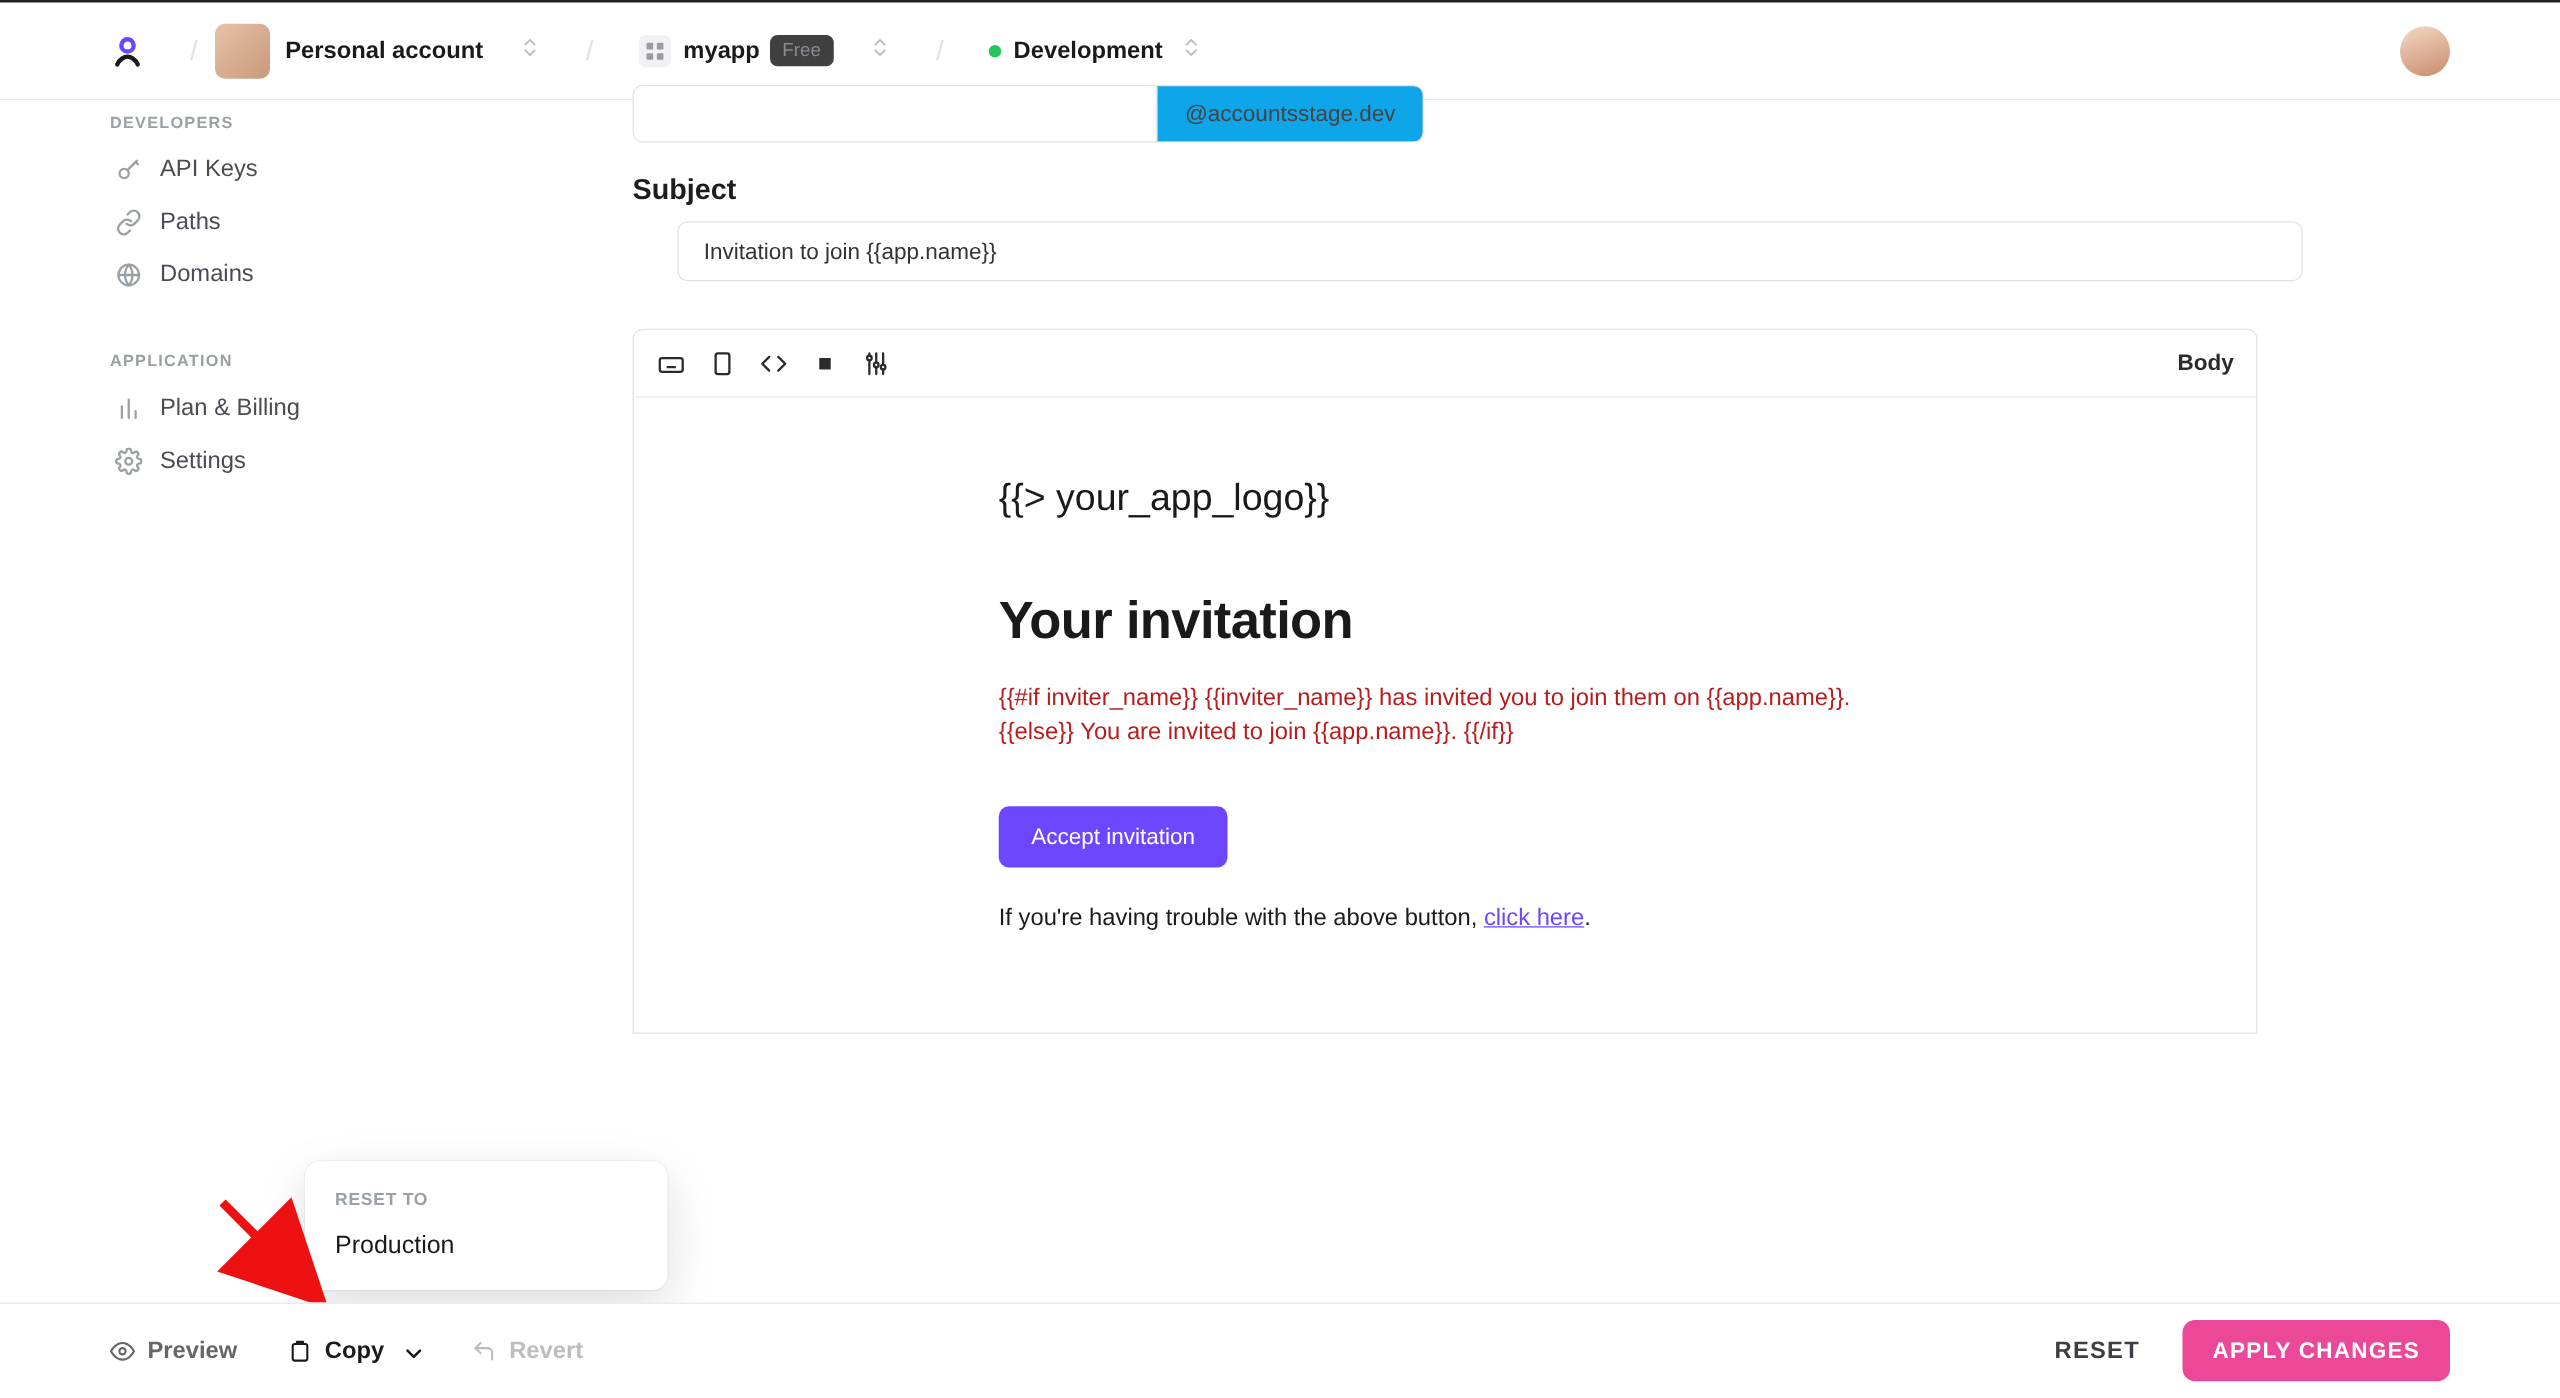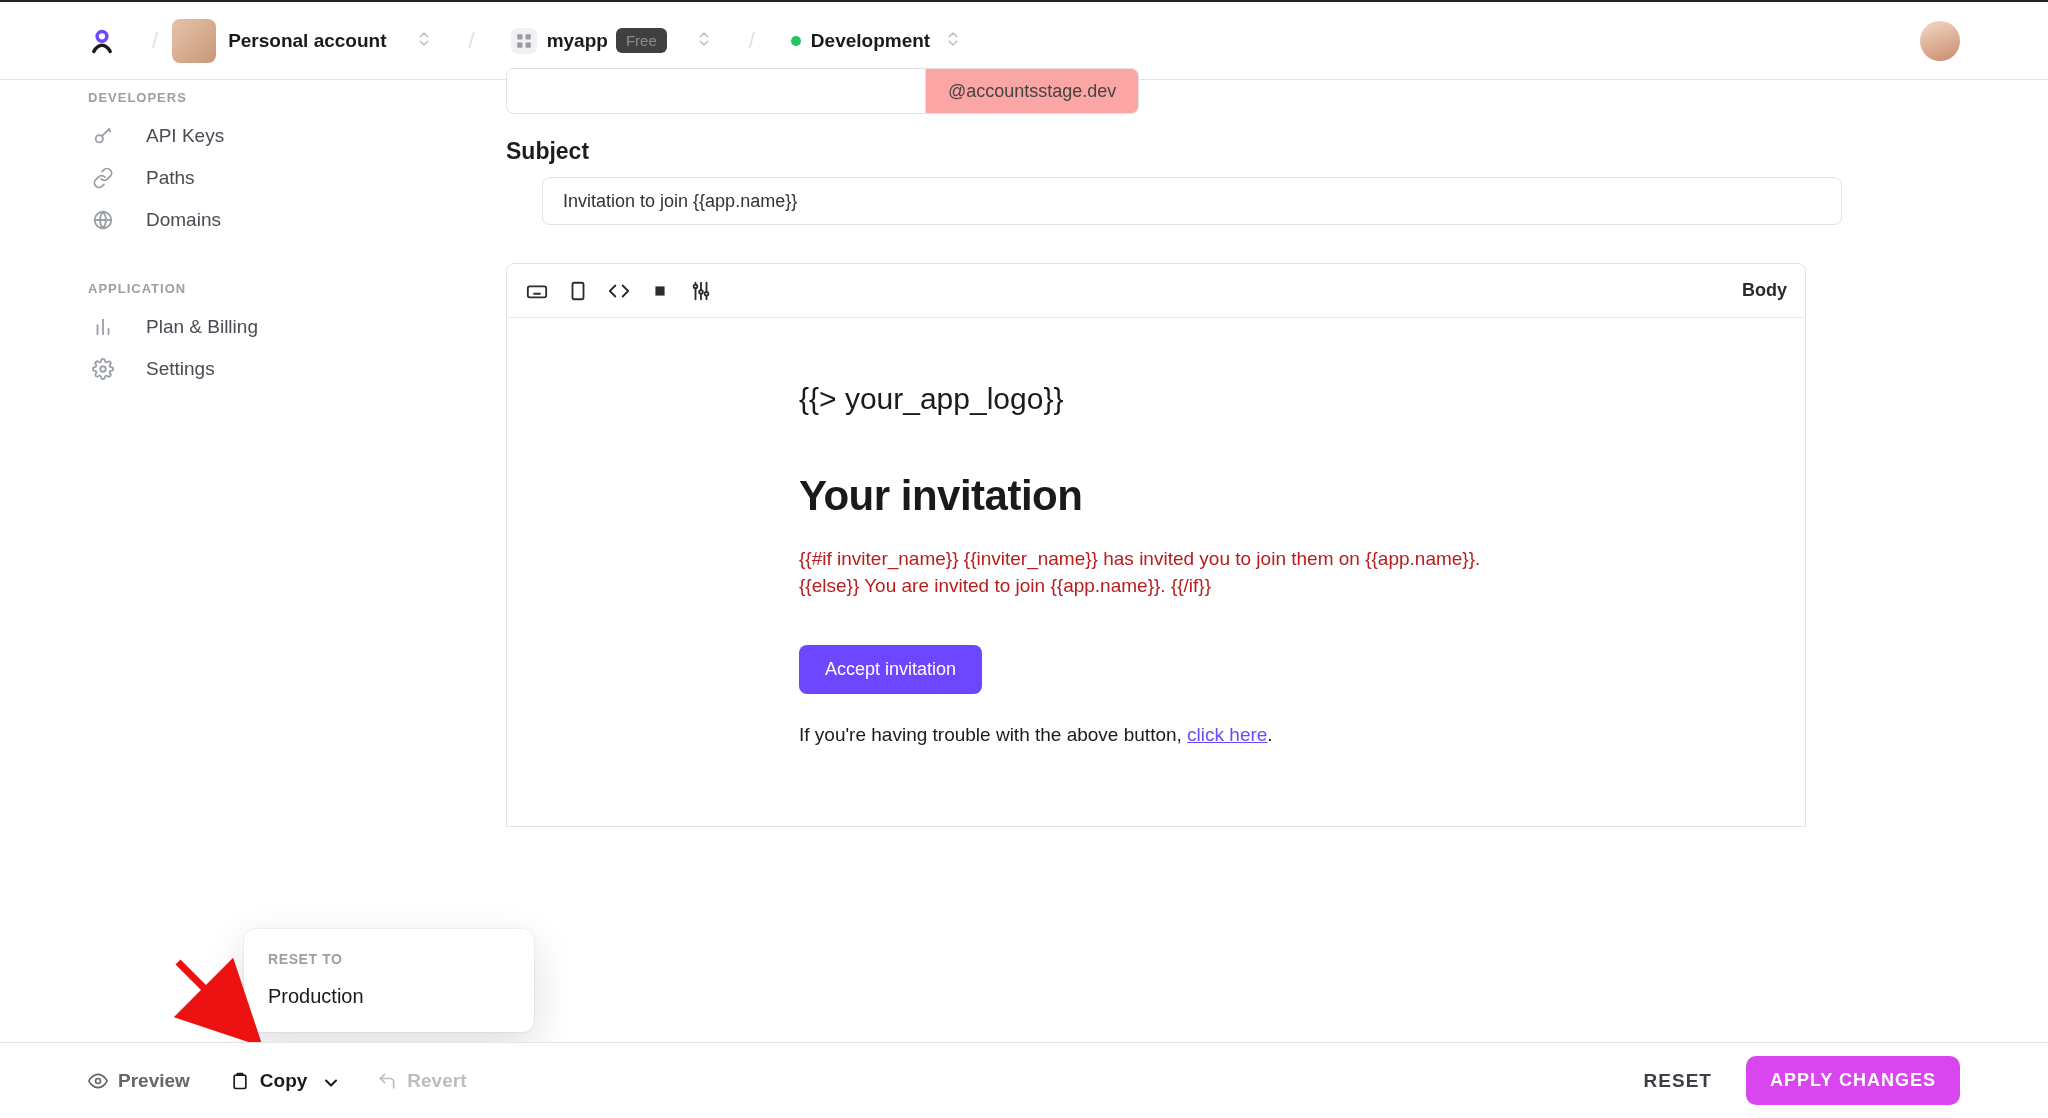--- a/index.html
+++ b/index.html
@@ -51,21 +51,21 @@
     position:absolute;
     top:80px; left:88px;
     width:270px;
   }
   .sidebar-section-title {
     font-size:13px; font-weight:600; letter-spacing:1px;
     color:#9aa0a6; text-transform:uppercase;
     margin-top:10px; margin-bottom:10px;
   }
   .sidebar-item {
-    display:flex; align-items:flex-end; gap:32px;
+    display:flex; align-items:flex-end; gap:14px;
     padding:10px 4px; cursor:pointer;
     color:#4b4b55;
   }
   .sidebar-item .side-icon { width:22px; height:22px; color:#9aa0a6; }
   .sidebar-item .side-icon svg{width:22px;height:22px;}
   .sidebar-item-label { font-size:19px; color:#4b4b55; }
   .sidebar-gap{height:30px;}
 
   
   .main {
@@ -73,21 +73,21 @@
     top:68px; left:506px;
     width:1340px;
   }
   .from-row{display:flex; margin-bottom:24px;}
   .from-input{
     flex:0 0 420px; height:46px; border:1px solid #e1e1e6; border-radius:8px 0 0 8px;
     background:#fff;
   }
   .from-domain{
     height:46px; border:1px solid #e1e1e6; border-left:none; border-radius:0 8px 8px 0;
-    background:#fca5a5; display:flex; align-items:center; justify-content:center;
+    background:#0ea5e9; display:flex; align-items:center; justify-content:center;
     padding:2px 22px; color:#444;
     font-size:18px;
   }
   .section-label{ font-size:23px; font-weight:600; color:#1d1d1f; margin-bottom:12px; }
   .subject-input{
     width:1300px; height:48px; border:1px solid #e1e1e6; border-radius:8px;
     padding:0 20px; font-size:18px; color:#333;margin-left:36px;
   }
   .editor-container{
     width:1300px; border:1px solid #e1e1e6; border-radius:8px 8px 0 0;
@@ -132,21 +132,21 @@
   .foot-btn.dark{ color:#1a1a1a; }
   .foot-btn.disabled{ color:#bdbdbd; }
   .foot-btn .foot-icon{width:20px;height:20px;color:inherit;}
   .foot-btn .foot-icon svg{width:20px;height:20px;}
   .foot-spacer{flex:1;}
   .reset-btn{
     font-size:19px; font-weight:700; letter-spacing:1px; color:#3e3e46;
     margin-right:34px; cursor:pointer;
   }
   .apply-btn{
-    background:#d946ef; color:#fff; font-size:18px; font-weight:700;
+    background:#ec4899; color:#fff; font-size:18px; font-weight:700;
     letter-spacing:1px; padding:14px 24px; border-radius:10px; cursor:pointer;
   }
 
   
   .copy-popover{
     position:absolute;
     left:244px; bottom:86px;
     width:290px; background:#fff; border-radius:12px;
     box-shadow:0 14px 40px rgba(20,20,40,.14), 0 0 0 1px rgba(0,0,0,.04);
     padding:22px 24px 24px;

